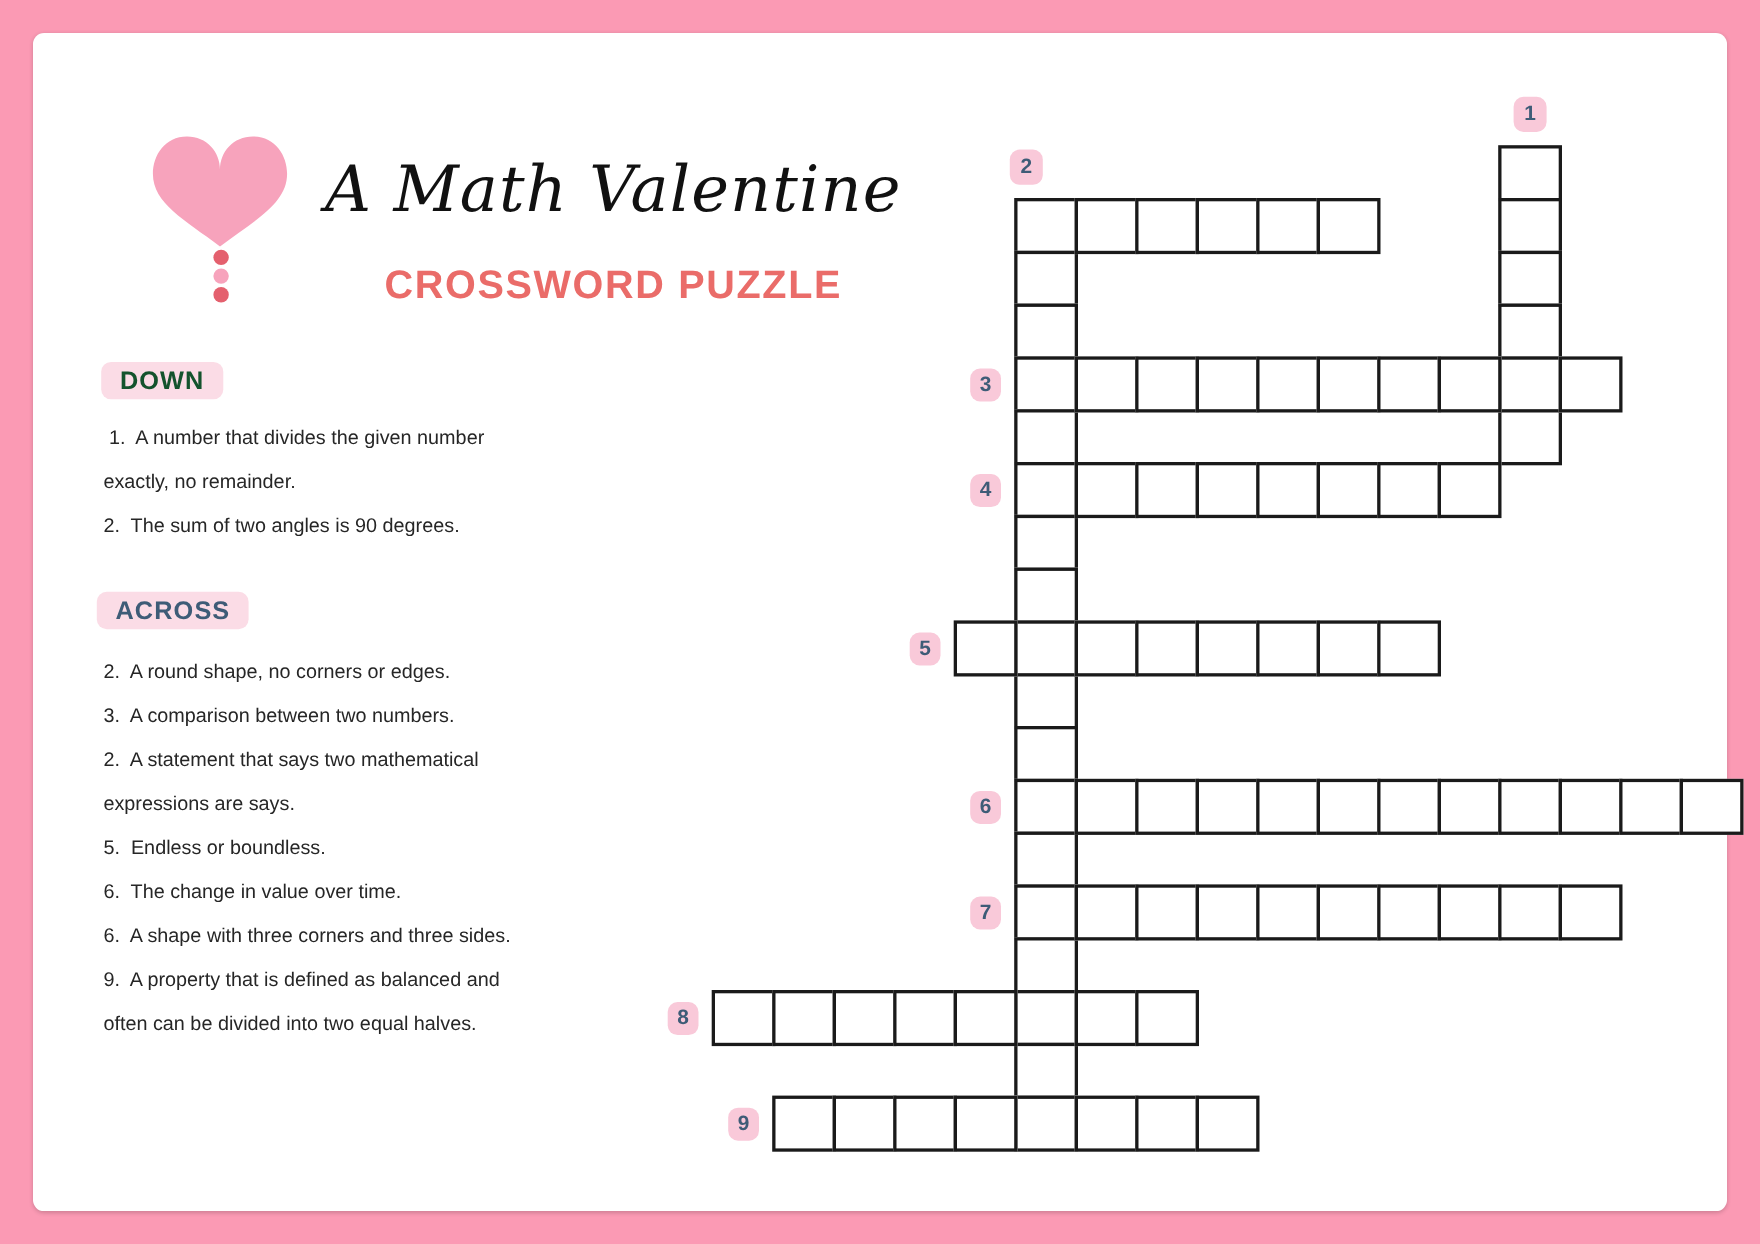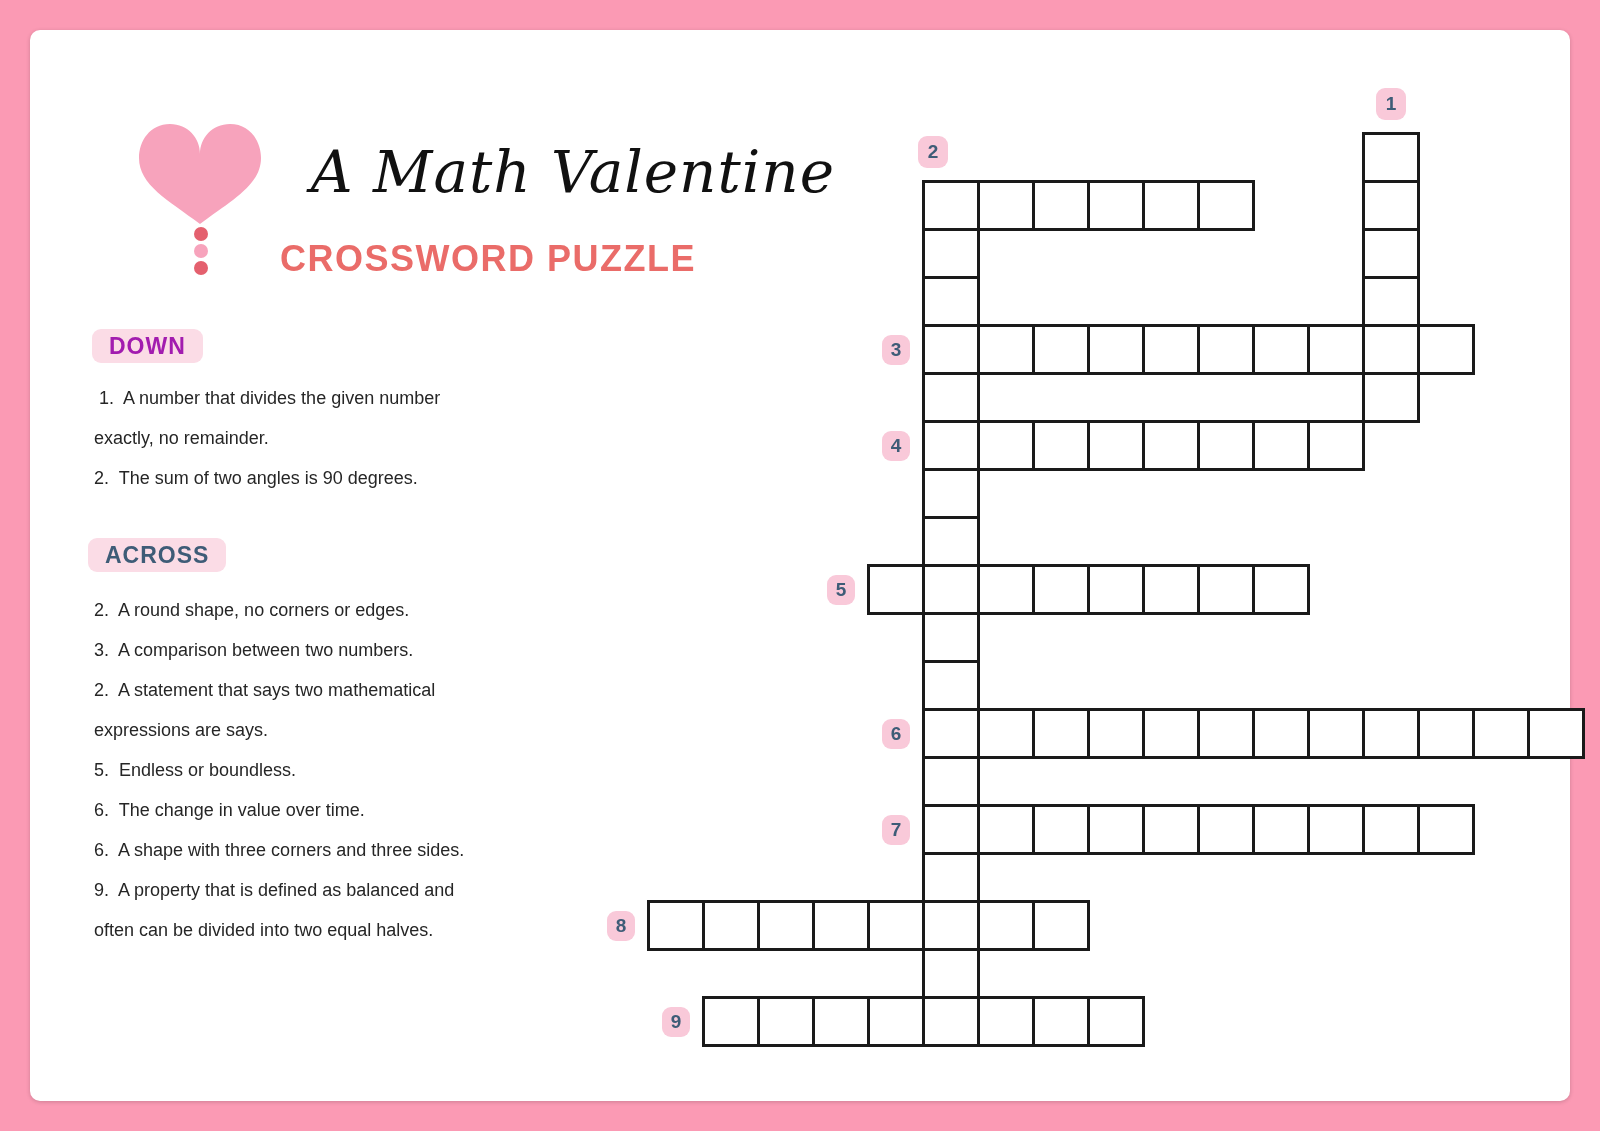--- a/index.html
+++ b/index.html
@@ -32,35 +32,35 @@
     top: 80px;
     width: 140px;
     height: 170px;
   }
   .title {
     position: absolute;
     left: 250px;
     top: 92px;
     width: 555px;
     height: 100px;
-    text-align: right;
+    text-align: center;
     font-family: "DejaVu Serif", serif;
     font-style: italic;
     font-weight: 500;
     font-size: 58px;
     line-height: 100px;
     color: #111111;
     letter-spacing: 1px;
   }
   .subtitle {
     position: absolute;
     left: 250px;
     top: 208px;
     width: 555px;
-    text-align: left;
+    text-align: center;
     font-weight: bold;
     font-size: 36px;
     letter-spacing: 1.5px;
   }
   .section-label {
     position: absolute;
     height: 34px;
     line-height: 34px;
     padding: 0 17px;
     border-radius: 9px;
@@ -120,21 +120,21 @@
         <path id="heart-path" d="M70 44 C70 28 58 14 40 14 C20 14 9 31 9 48 C9 75 38 90 70 114 C102 90 131 75 131 48 C131 31 120 14 100 14 C82 14 70 28 70 44 Z" fill="#f7a3bc"></path>
         <circle id="dot1" cx="71" cy="124" r="7" fill="#e4606e"></circle>
         <circle id="dot2" cx="71" cy="141" r="7" fill="#f7a3bc"></circle>
         <circle id="dot3" cx="71" cy="158" r="7" fill="#e4606e"></circle>
       </svg>
     </div>
 
     <div class="title" style="color: rgb(17, 17, 17);">A Math Valentine</div>
     <div class="subtitle" id="subtitle" style="color: rgb(234, 108, 105);">CROSSWORD PUZZLE</div>
 
-    <div class="section-label label-down" style="background: rgb(251, 220, 230); color: #a21caf;">DOWN</div>
+    <div class="section-label label-down" style="background: rgb(251, 220, 230); color: #14532d;">DOWN</div>
     <div class="clues clues-down" id="down-clues">
         <div class="clue-line"> 1.  A number that divides the given number</div>
         <div class="clue-line">exactly, no remainder.</div>
         <div class="clue-line">2.  The sum of two angles is 90 degrees.</div>
       </div>
 
     <div class="section-label label-across" style="background: rgb(251, 220, 230); color: rgb(62, 92, 119);">ACROSS</div>
     <div class="clues clues-across" id="across-clues">
         <div class="clue-line">2.  A round shape, no corners or edges.</div>
         <div class="clue-line">3.  A comparison between two numbers.</div>

